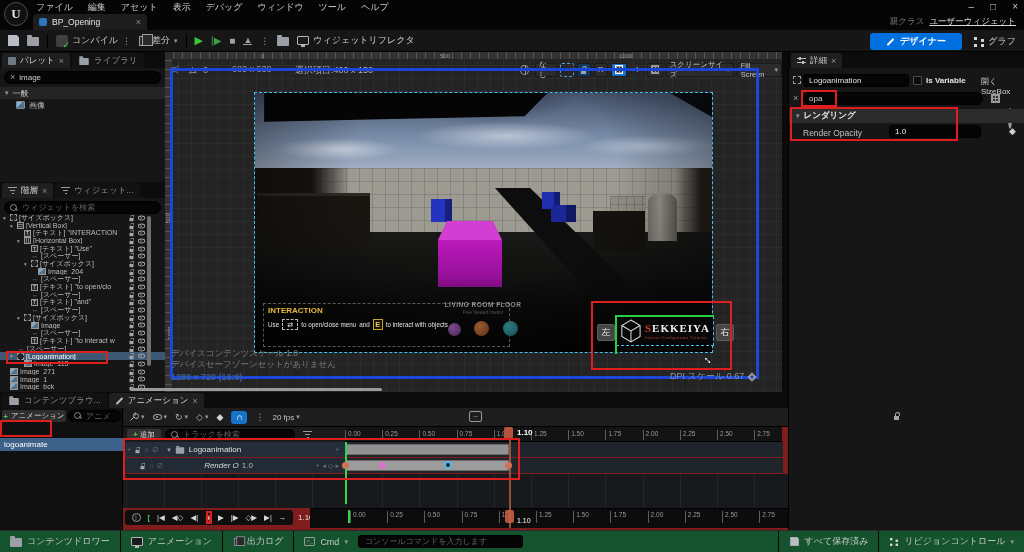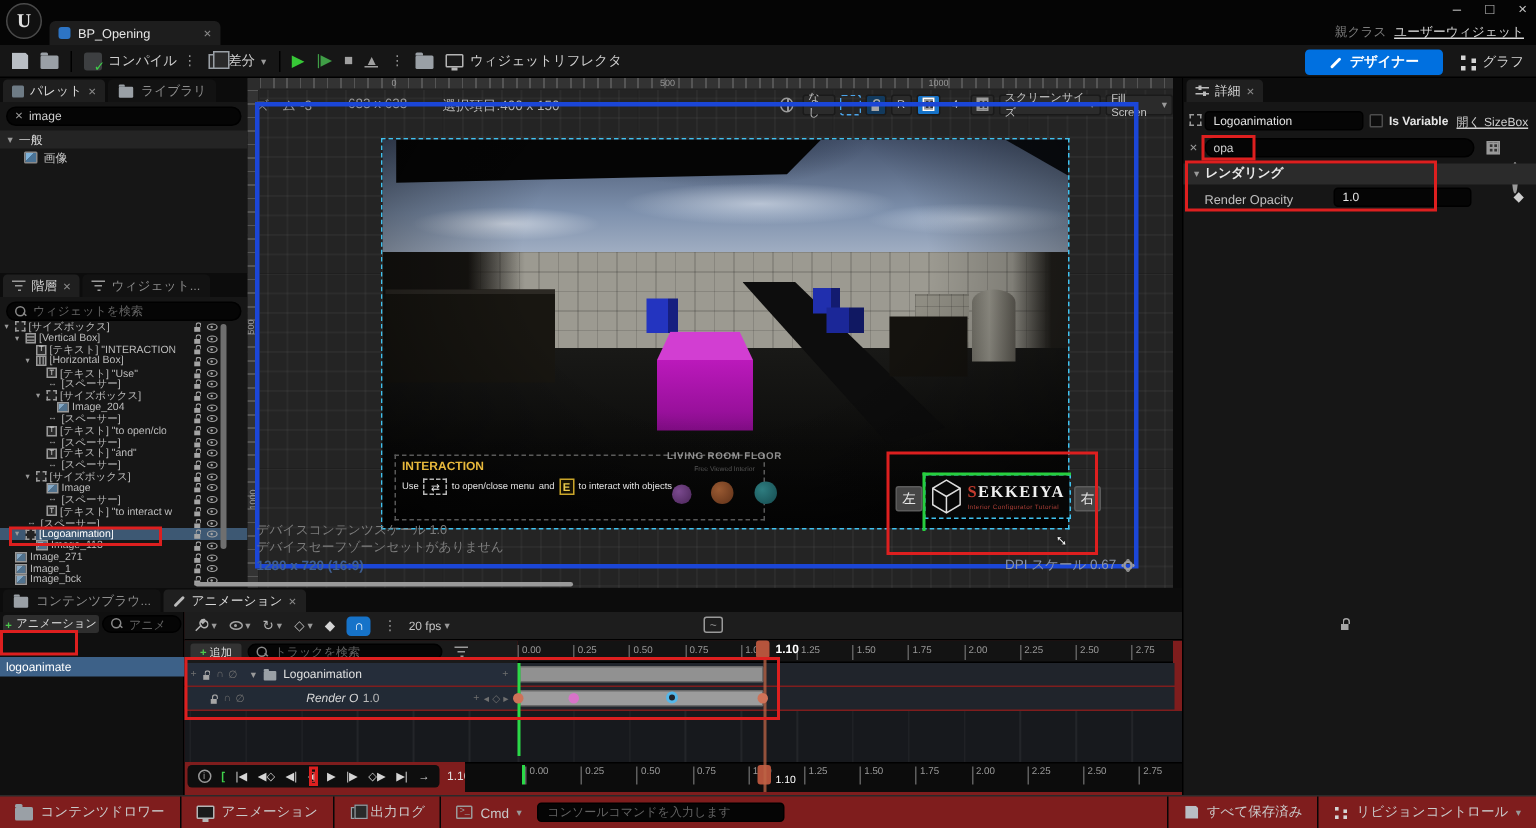--- a/index.html
+++ b/index.html
@@ -223,33 +223,43 @@
   .circle-i { width:9px; height:9px; border:1px solid #9a9a9a; border-radius:50%; color:#9a9a9a; font-size:6.5px; display:flex; align-items:center; justify-content:center; }
   #transport-time { position:absolute; left:298px; top:121px; font-size:8px; color:#e0e0e0; }
   #mini-ruler { position:absolute; left:310px; top:116px; width:478px; height:20px; background:#0c0c0c; border-top:1px solid #000; }
   #mini-ruler .tick { top:2px; height:12px; }
   .mini-marker { position:absolute; left:195px; top:1px; width:9px; height:13px; background:#b5543c; border-radius:2px; z-index:5; }
   .mini-label { position:absolute; left:207px; top:8px; font-size:7px; color:#fff; z-index:5; }
   .mini-green { position:absolute; left:38px; top:1px; width:2px; height:13px; background:#2bd948; }
   .hscroll { position:absolute; left:130px; top:388px; width:252px; height:3px; background:#9a9a9a; border-radius:2px; z-index:30; }
 
   
-  #statusbar { left:0; top:530px; width:1024px; height:22px; background:#7f1d1d; border-top:1px solid #2a2a2a; display:flex; align-items:center; font-size:9px; color:#c9c9c9; }
+  #statusbar { left:0; top:530px; width:1024px; height:22px; background:#14532d; border-top:1px solid #2a2a2a; display:flex; align-items:center; font-size:9px; color:#c9c9c9; }
   .sb-item { display:flex; align-items:center; gap:5px; padding:0 10px; height:100%; border-right:1px solid #060606; }
   .console-field { width:165px; height:13px; background:#050505; border:1px solid #000; border-radius:3px; display:flex; align-items:center; padding:0 6px; font-size:8px; }
   .sb-right { margin-left:auto; display:flex; align-items:center; height:100%; }
   .i-term { width:11px; height:9px; border:1px solid #9a9a9a; border-radius:1px; color:#9a9a9a; font-size:6px; line-height:7px; padding-left:1px; }
 </style>
 </head>
 <body>
 
 <div id="app">
 
   <div id="titlebar" class="abs">
     <div class="ue-logo abs">U</div>
+    <div id="menubar" class="abs">
+        <span class="menu-item">ファイル</span>
+        <span class="menu-item">編集</span>
+        <span class="menu-item">アセット</span>
+        <span class="menu-item">表示</span>
+        <span class="menu-item">デバッグ</span>
+        <span class="menu-item">ウィンドウ</span>
+        <span class="menu-item">ツール</span>
+        <span class="menu-item">ヘルプ</span>
+      </div>
     <div class="asset-tab abs">
       <span class="bp-icon"></span>
       <span class="tab-title">BP_Opening</span>
       <span class="xbtn">×</span>
     </div>
     <div id="win-controls" class="abs">
       <span>–</span>
       <span>□</span>
       <span>×</span>
     </div>
@@ -618,21 +628,21 @@
       <span class="ptab">
         <span class="d-slider-icon"></span>
         <span>詳細</span>
         <span class="xbtn">×</span>
       </span>
     </div>
     <span class="abs" style="left:4px; top:24px; width:8px; height:8px; border:1px dashed #9a9a9a;"></span>
     <div class="name-field">Logoanimation</div>
     <div class="checkbox"></div>
     <span class="abs" style="left:137px; top:24px; font-size:8px; font-weight:bold; color:#e5e5e5;">Is Variable</span>
-    <span class="abs" style="left:182px; top:24px; font-size:8px; color:#cfcfcf; text-decoration:underline;">開く SizeBox</span>
+    <span class="abs" style="left:192px; top:24px; font-size:8px; color:#cfcfcf; ">開く SizeBox</span>
 
     <span class="abs i-x" style="left:4px; top:42px;">×</span>
     <div class="searchbox abs" style="left:14px; top:40px; width:180px;">
       <span>opa</span>
     </div>
     <span class="abs i-grid9" style="left:202px; top:42px;"></span>
     <span class="abs i-gear" style="left:219px; top:42px;"></span>
     <div class="red" style="left:12px; top:38px; width:36px; height:17px;"></div>
 
     <div class="sec-hdr">

